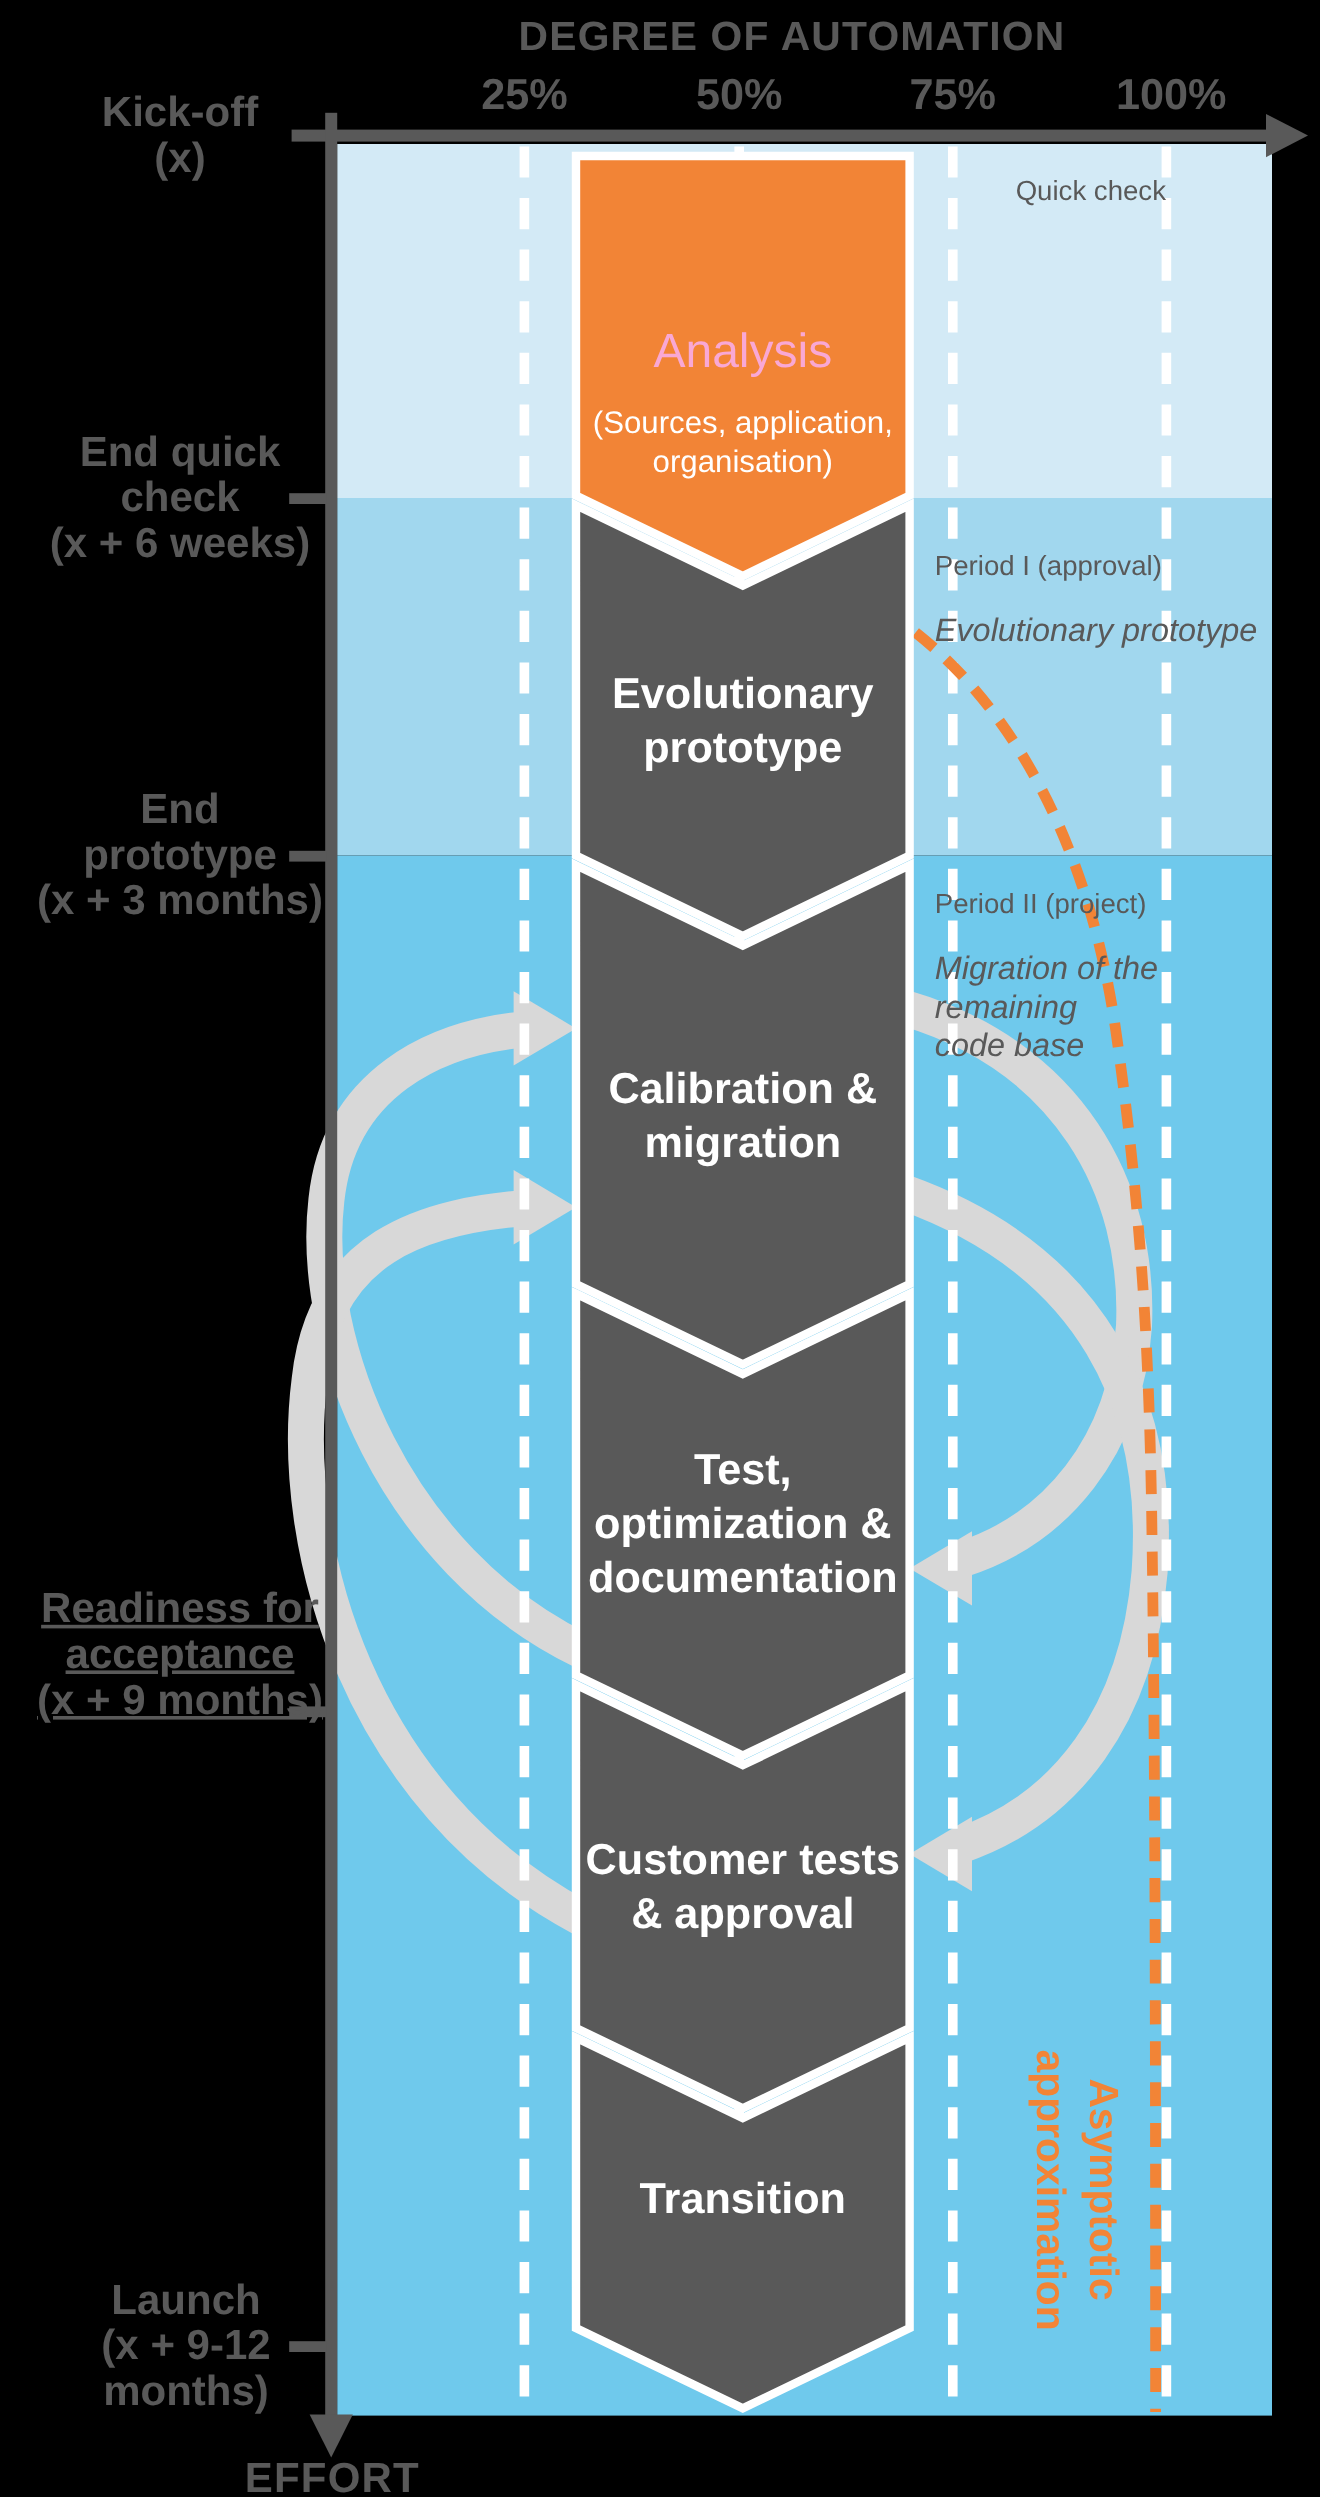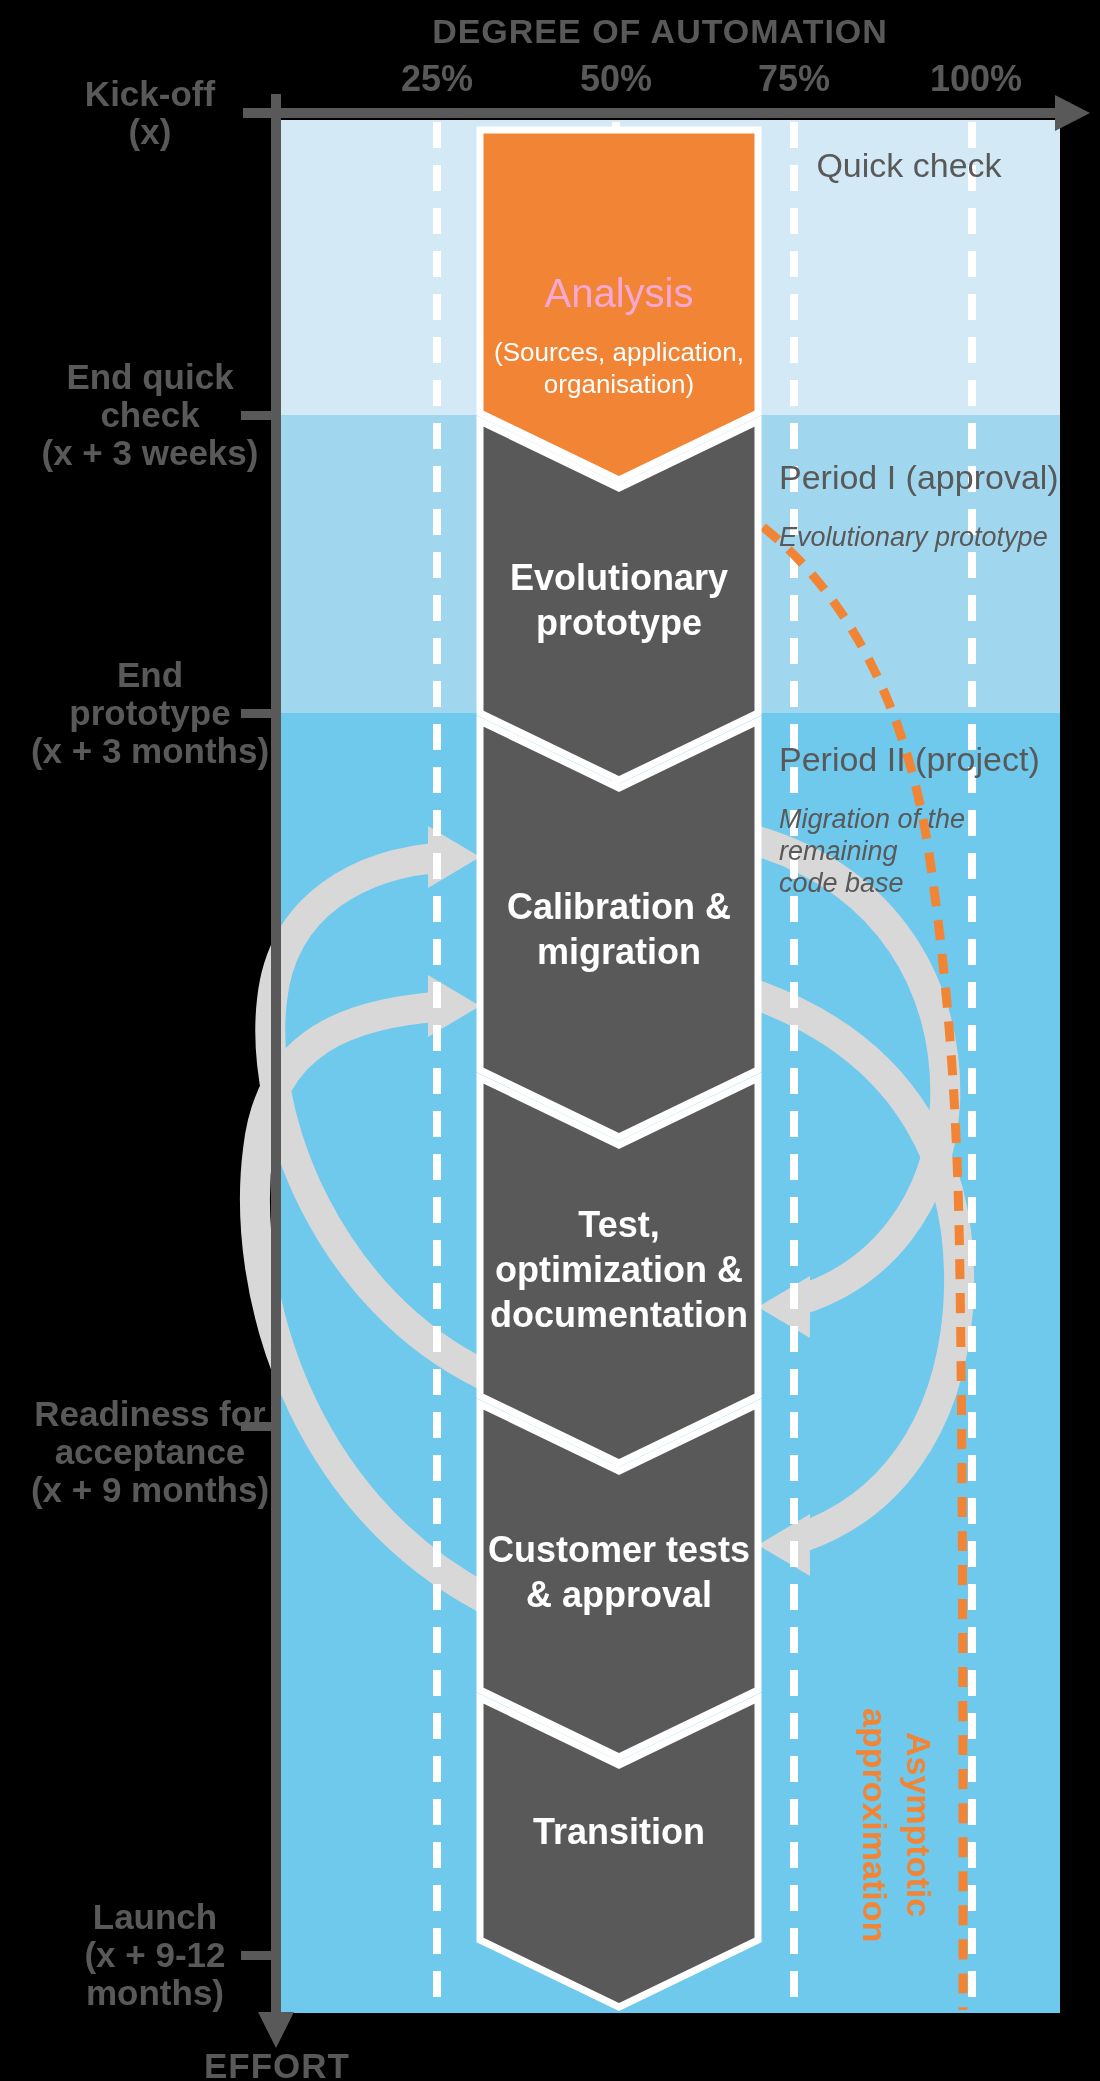--- a/index.html
+++ b/index.html
@@ -17,21 +17,21 @@
   .odash{stroke:var(--orange);stroke-width:9;stroke-dasharray:20 14;fill:none;}
   .phase{fill:var(--gray);stroke:var(--white);stroke-width:7;stroke-linejoin:miter;}
   .phase.orange{fill:var(--orange);}
   .axis{fill:var(--gray);}
   .txt{position:absolute;color:var(--gray);white-space:pre-line;}
   .center{text-align:center;}
   .title{font-size:34px;font-weight:600;letter-spacing:1px;}
   .tick{font-size:36px;font-weight:600;}
   .milestone{font-size:35px;line-height:38px;font-weight:600;}
   .effort{font-size:35px;font-weight:600;letter-spacing:1px;}
-  .period-title{font-size:34px;font-weight:400;}
+  .period-title{font-size:23px;font-weight:400;}
   .period-sub{font-size:27px;line-height:32px;font-style:italic;font-weight:400;margin-top:6px;}
   .phase-label{color:#fff;font-size:36px;line-height:45px;font-weight:700;}
   .analysis-title{color:#f9a8d4;font-size:40px;line-height:46px;font-weight:400;}
   .analysis-sub{color:#fff;font-size:26px;line-height:32px;font-weight:400;margin-top:2px;}
   .asym{color:var(--orange);font-size:34px;line-height:44px;font-weight:600;
         writing-mode:vertical-rl;text-align:center;}
 </style>
 </head>
 <body>
 
@@ -86,25 +86,25 @@
   <div class="txt center tick" style="left:377px;top:58px;width:120px;">25%</div>
   <div class="txt center tick" style="left:556px;top:58px;width:120px;">50%</div>
   <div class="txt center tick" style="left:734px;top:58px;width:120px;">75%</div>
   <div class="txt center tick" style="left:916px;top:58px;width:120px;">100%</div>
   <div class="txt center effort" style="left:167px;top:2046px;width:220px;">EFFORT</div>
 
   <div class="txt center milestone" style="left:25px;top:75px;width:250px;">Kick-off
 (x)</div>
   <div class="txt center milestone" style="left:25px;top:358px;width:250px;">End quick
 check
-(x + 3 weeks)</div>
+(x + 6 weeks)</div>
   <div class="txt center milestone" style="left:25px;top:656px;width:250px;">End
 prototype
 (x + 3 months)</div>
-  <div class="txt center milestone" style="left:25px;top:1395px;width:250px;">Readiness for
+  <div class="txt center milestone" style="left:25px;top:1322px;width:250px;text-decoration:underline;">Readiness for
 acceptance
 (x + 9 months)</div>
   <div class="txt center milestone" style="left:30px;top:1898px;width:250px;">Launch
 (x + 9-12
 months)</div>
 
   <div class="txt center period-title" style="left:759px;top:146px;width:300px;">Quick check</div>
   <div class="txt" style="left:779px;top:440px;width:300px;">
     <div class="period-title">Period I (approval)</div>
     <div class="period-sub">Evolutionary prototype</div>

